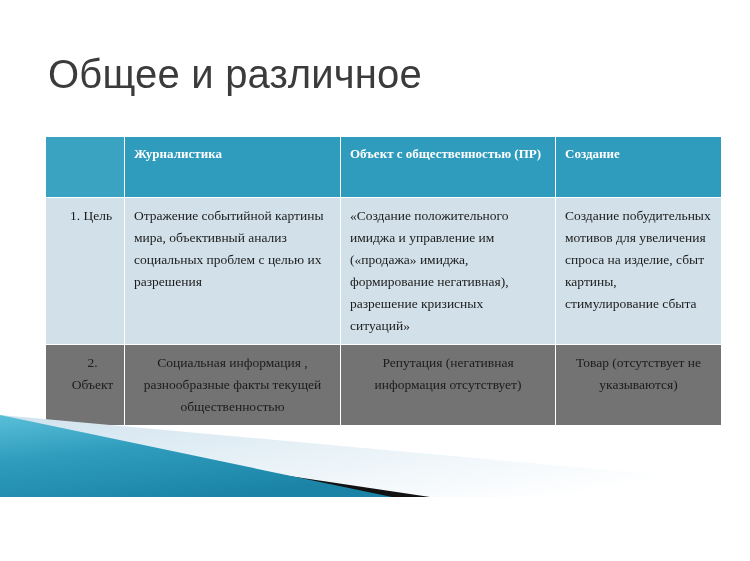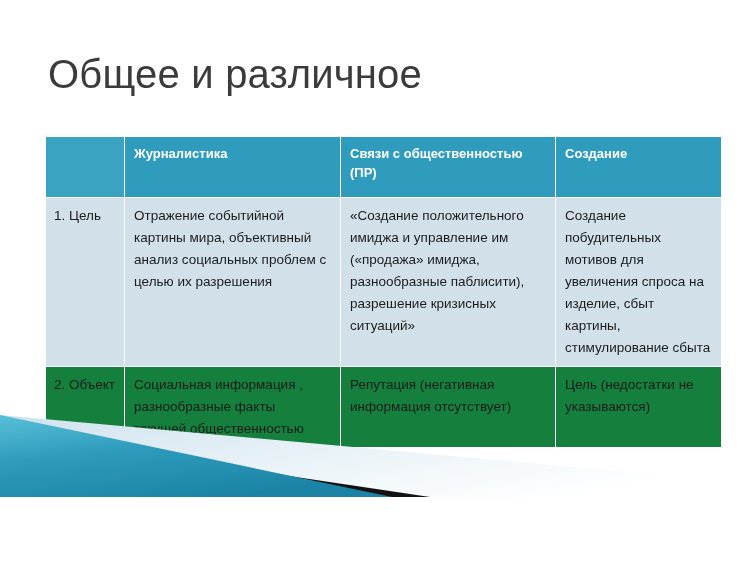--- a/index.html
+++ b/index.html
@@ -32,20 +32,21 @@
   }
 
   
   .cmp-table {
     position: absolute;
     left: 45px;
     top: 136px;
     width: 676px;
     border-collapse: collapse;
     table-layout: fixed;
+    font-family: Liberation Serif, serif;
   }
   .cmp-table td, .cmp-table th {
     vertical-align: top;
     padding: 7px 9px 7px 9px;
     border: 1px solid #ffffff;
     text-align: left;
     font-weight: normal;
   }
   .cmp-table thead th {
     background: #2f9cbd;
@@ -58,27 +59,28 @@
   .cmp-table thead th.corner {
     background: #3aa3c2;
   }
   .row-a td {
     background: #d2e0e9;
     color: #1c1c1c;
     font-size: 13.5px;
     line-height: 22px;
   }
   .row-b td {
-    background: #15803d;
+    background: #737373;
     color: #1c1c1c;
     font-size: 13.5px;
     line-height: 22px;
+    text-align: center;
   }
   .row-a td.c0, .row-b td.c0 {
-    padding-left: 8px;
+    padding-left: 24px;
   }
   .col0 { width: 79px; }
   .col1 { width: 216px; }
   .col2 { width: 215px; }
   .col3 { width: 166px; }
 
   
   .deco {
     position: absolute;
     left: 0;
@@ -99,36 +101,36 @@
     <colgroup>
       <col class="col0">
         <col class="col1">
         <col class="col2">
         <col class="col3">
     </colgroup>
     <thead>
       <tr>
         <th class="corner"></th>
         <th>Журналистика</th>
-        <th>Связи с общественностью (ПР)</th>
+        <th>Объект с общественностью (ПР)</th>
         <th>Создание</th>
       </tr>
     </thead>
     <tbody>
       <tr class="row-a">
         <td class="c0">1. Цель</td>
         <td>Отражение событийной картины мира, объективный анализ социальных проблем с целью их разрешения</td>
-        <td>«Создание положительного имиджа и управление им («продажа» имиджа, разнообразные паблисити), разрешение кризисных ситуаций»</td>
+        <td>«Создание положительного имиджа и управление им («продажа» имиджа, формирование негативная), разрешение кризисных ситуаций»</td>
         <td>Создание побудительных мотивов для увеличения спроса на изделие, сбыт картины, стимулирование сбыта</td>
       </tr>
       <tr class="row-b">
         <td class="c0">2. Объект</td>
         <td>Социальная информация , разнообразные факты текущей общественностью</td>
         <td>Репутация  (негативная информация отсутствует)</td>
-        <td>Цель  (недостатки не указываются)</td>
+        <td>Товар  (отсутствует не указываются)</td>
       </tr>
     </tbody>
   </table>
 
   <svg class="deco" viewBox="0 0 750 100" preserveAspectRatio="none">
     <defs>
       <linearGradient id="tealgrad" x1="0" y1="0" x2="0.55" y2="1">
         <stop offset="0%" stop-color="#59bfd8"></stop>
         <stop offset="45%" stop-color="#2f9cbd"></stop>
         <stop offset="100%" stop-color="#1b84a6"></stop>

